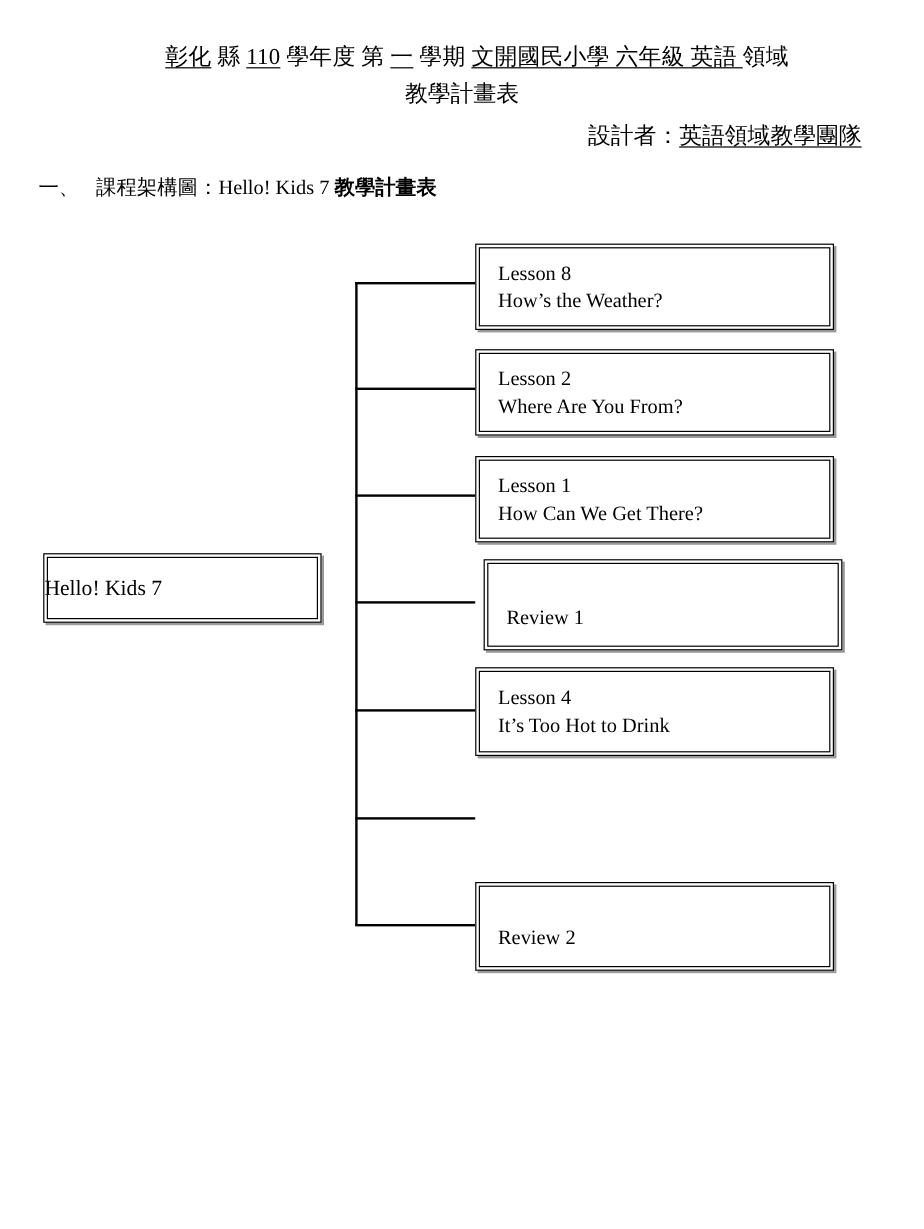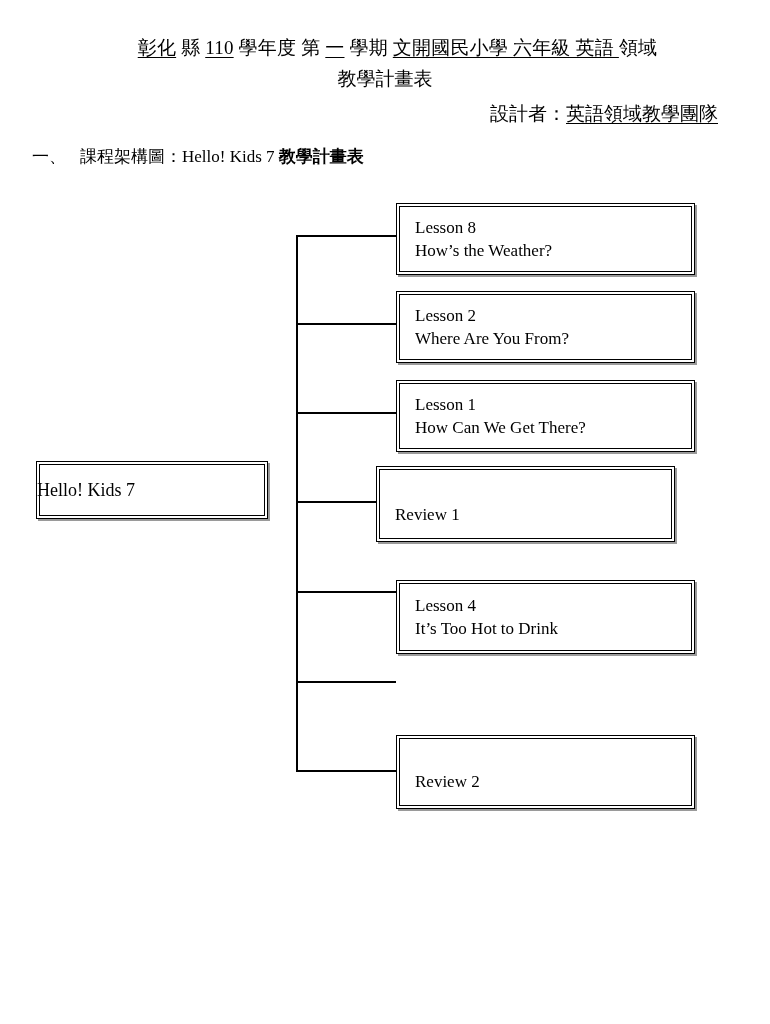--- a/index.html
+++ b/index.html
@@ -164,26 +164,26 @@
     <div class="node-text">Lesson 2
 Where Are You From?</div>
   </div>
 
   <div class="node" style="left:396px; top:380px; width:299px; height:72px;">
     <div class="node-inner"></div>
     <div class="node-text">Lesson 1
 How Can We Get There?</div>
   </div>
 
-  <div class="node" style="left:376px; top:466px; width:299px; height:76px;">
+  <div class="node" style="left:403px; top:466px; width:299px; height:76px;">
     <div class="node-inner"></div>
     <div class="node-text" style="top:36px; transform:none;">Review 1</div>
   </div>
 
-  <div class="node" style="left:396px; top:556px; width:299px; height:74px;margin-top:24px;">
+  <div class="node" style="left:396px; top:556px; width:299px; height:74px;">
     <div class="node-inner"></div>
     <div class="node-text">Lesson 4
 It’s Too Hot to Drink</div>
   </div>
 
 
   <div class="node" style="left:396px; top:735px; width:299px; height:74px;padding-left:12px;">
     <div class="node-inner"></div>
     <div class="node-text" style="top:34px; transform:none;">Review 2</div>
   </div>

